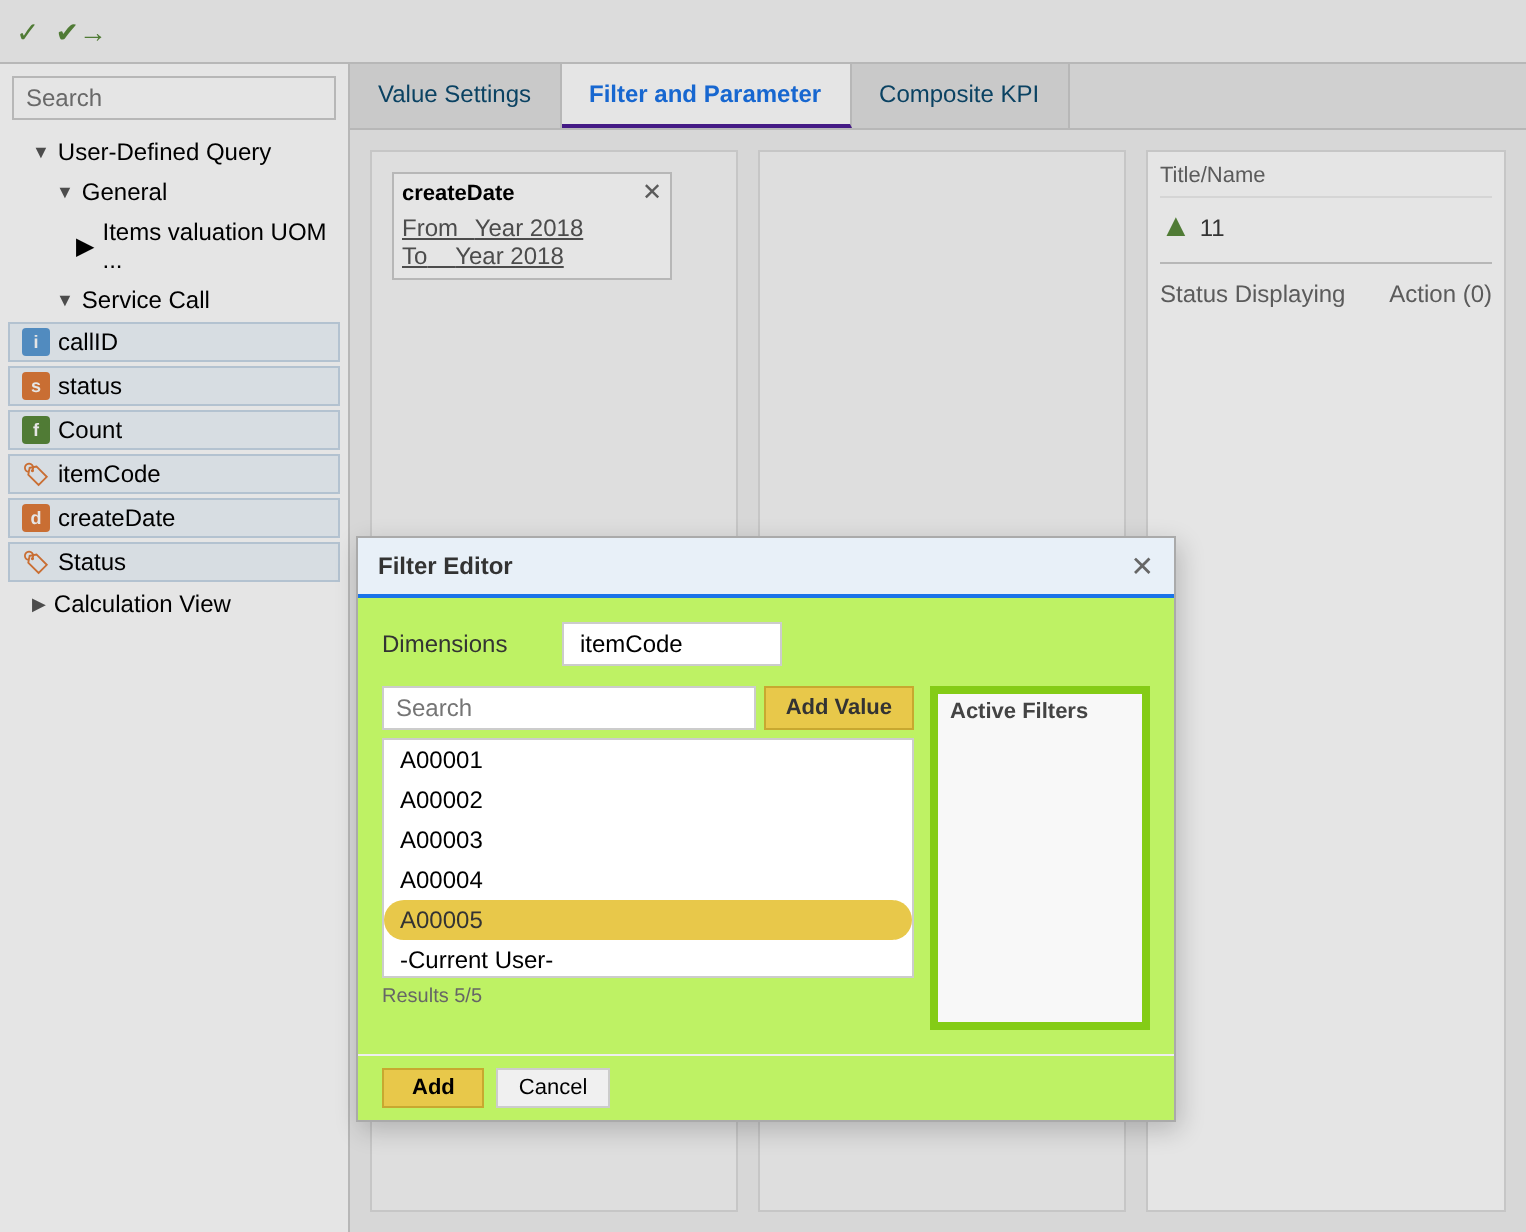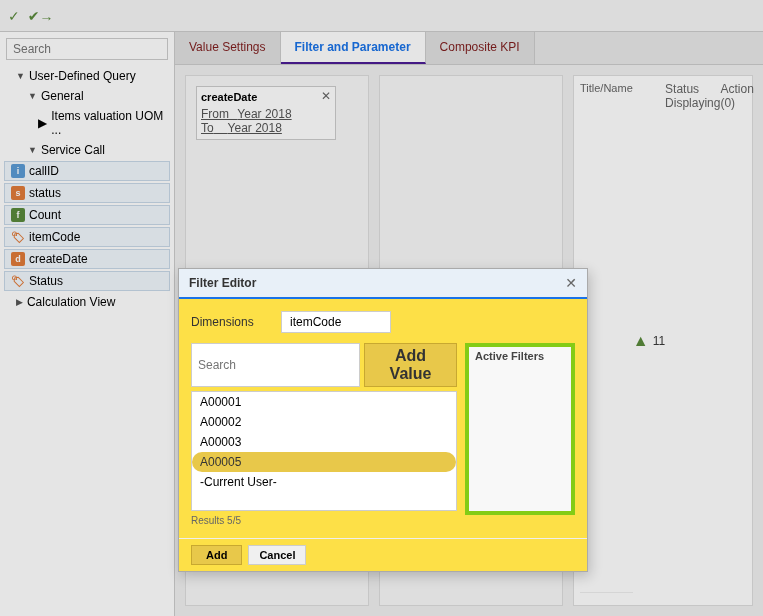--- a/index.html
+++ b/index.html
@@ -103,21 +103,21 @@
     .tabs {
       display: flex;
       background: #e8e8e8;
       border-bottom: 1px solid #ccc;
     }
     .tab {
       padding: 8px 14px;
       cursor: pointer;
       background: #e0e0e0;
       border-right: 1px solid #ccc;
-      color: #7f1d1d;
+      color: #0c4a6e;
     }
     .tab.active {
       background: #fff;
       border-bottom: 2px solid #4c1d95;
       color: #1a73e8;
       font-weight: bold;
     }
 
     .content-body {
       display: flex;
@@ -167,21 +167,21 @@
       font-size: 11px;
     }
 
     
     .kpi-panel {
       width: 180px;
       background: #fff;
       border: 1px solid #ddd;
       padding: 6px;
       display: flex;
-      flex-direction: row;
+      flex-direction: column;
     }
     .kpi-title {
       font-size: 11px;
       color: #666;
       border-bottom: 1px solid #eee;
       padding-bottom: 4px;
       margin-bottom: 6px;
     }
     .kpi-value {
       font-size: 32px;
@@ -204,21 +204,21 @@
       position: fixed;
       top: 0; left: 0; right: 0; bottom: 0;
       background: rgba(0,0,0,0.1);
       z-index: 100;
     }
     .modal {
       position: absolute;
       top: 268px;
       left: 178px;
       width: 410px;
-      background: #fde047;
+      background: #bef264;
       border: 1px solid #aaa;
       box-shadow: 2px 4px 12px rgba(0,0,0,0.2);
       z-index: 101;
     }
     .modal-header {
       background: #e8f0f8;
       border-bottom: 2px solid #1a73e8;
       padding: 6px 10px;
       display: flex;
       justify-content: space-between;
@@ -257,21 +257,21 @@
     .filter-search-input {
       flex: 1;
       padding: 3px 6px;
       border: 1px solid #ccc;
     }
     .add-value-btn {
       padding: 3px 10px;
       background: #e8c84a;
       border: 1px solid #c8a830;
       cursor: pointer;
-      font-size: 16px;
+      font-size: 11px;
       font-weight: bold;
       color: #333;
     }
 
     .value-list {
       border: 1px solid #ccc;
       background: #fff;
       height: 120px;
       overflow-y: auto;
     }
@@ -309,21 +309,20 @@
       cursor: pointer;
       font-size: 11px;
       font-weight: bold;
     }
     .btn-cancel {
       padding: 3px 10px;
       background: #f0f0f0;
       border: 1px solid #ccc;
       cursor: pointer;
       font-size: 11px;
-      font-weight: bold;
     }
   </style>
 </head>
 <body>
 
 <div class="toolbar">
   <span class="toolbar-icon">✓</span>
   <span class="toolbar-icon">✔→</span>
 </div>
 
@@ -449,20 +448,21 @@
     <div class="filter-list-area">
       <div class="filter-list-left">
         <div class="search-row">
           <input class="filter-search-input" type="text" placeholder="Search" style="">
           <button class="add-value-btn">Add Value</button>
         </div>
         <div class="value-list">
           <div class="value-item">A00001</div>
           <div class="value-item">A00002</div>
           <div class="value-item">A00003</div>
+          <div class="value-item">A00004</div>
           <div class="value-item selected">A00005</div>
           <div class="value-item">-Current User-</div>
         </div>
         <div class="results-text">Results 5/5</div>
       </div>
       <div class="active-filters-panel">
         <div class="active-filters-label">Active Filters</div>
       </div>
     </div>
   </div>

